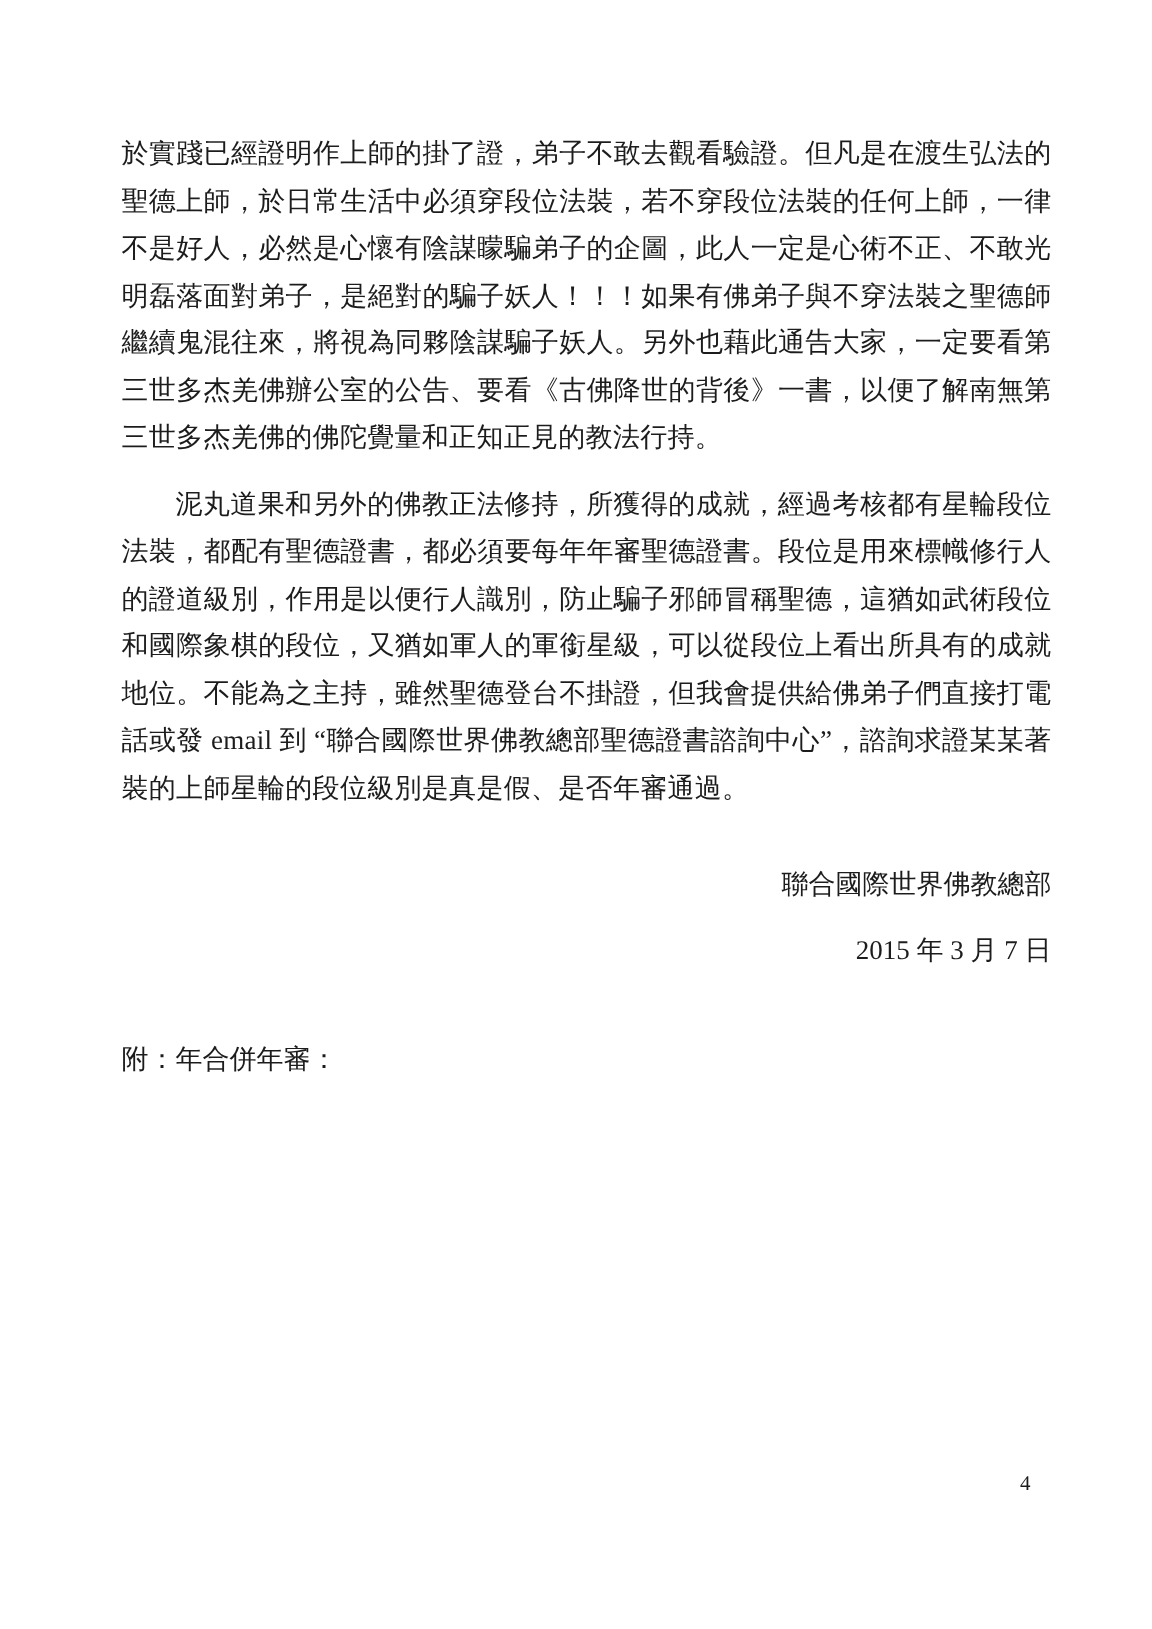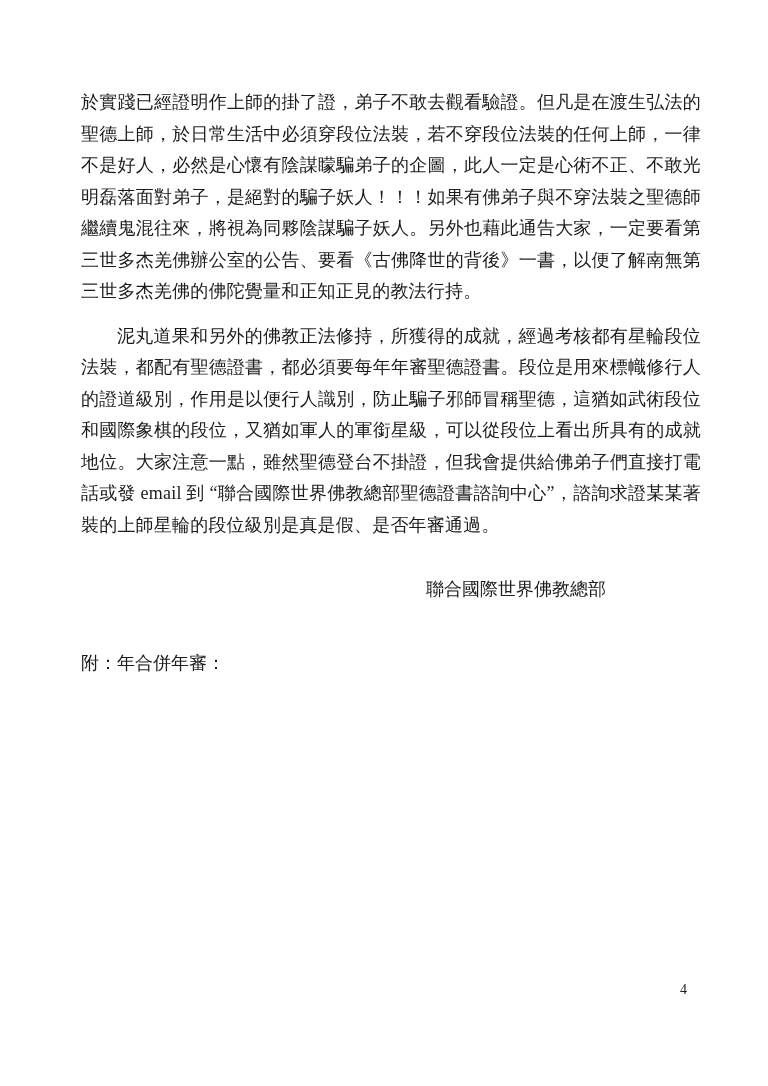--- a/index.html
+++ b/index.html
@@ -29,20 +29,21 @@
     line-height: 31.5px;
     text-align: justify;
     text-justify: inter-ideograph;
     letter-spacing: 0.2px;
   }
   .para.indent {
     text-indent: 2em;
   }
   .signature {
     margin: 33px 0 0 345px;
+    text-align: right;
   }
   .signature .sig-line {
     font-size: 18px;
     line-height: 31.5px;
     white-space: nowrap;
   }
   .signature .sig-date {
     margin-top: 12px;
   }
   .attachment {
@@ -58,23 +59,24 @@
     line-height: 18px;
     color: #1c1c1c;
   }
 </style>
 </head>
 <body>
 
 <div class="page">
   <div class="content">
     <p class="para">於實踐已經證明作上師的掛了證，弟子不敢去觀看驗證。但凡是在渡生弘法的聖德上師，於日常生活中必須穿段位法裝，若不穿段位法裝的任何上師，一律不是好人，必然是心懷有陰謀矇騙弟子的企圖，此人一定是心術不正、不敢光明磊落面對弟子，是絕對的騙子妖人！！！如果有佛弟子與不穿法裝之聖德師繼續鬼混往來，將視為同夥陰謀騙子妖人。另外也藉此通告大家，一定要看第三世多杰羌佛辦公室的公告、要看《古佛降世的背後》一書，以便了解南無第三世多杰羌佛的佛陀覺量和正知正見的教法行持。</p>
-    <p class="para indent">泥丸道果和另外的佛教正法修持，所獲得的成就，經過考核都有星輪段位法裝，都配有聖德證書，都必須要每年年審聖德證書。段位是用來標幟修行人的證道級別，作用是以便行人識別，防止騙子邪師冒稱聖德，這猶如武術段位和國際象棋的段位，又猶如軍人的軍銜星級，可以從段位上看出所具有的成就地位。大家注意一點，雖然聖德登台不掛證，但我會提供給佛弟子們直接打電話或發 email 到 “聯合國際世界佛教總部聖德證書諮詢中心”，諮詢求證某某著裝的上師星輪的段位級別是真是假、是否年審通過。</p>
+    <p class="para indent">泥丸道果和另外的佛教正法修持，所獲得的成就，經過考核都有星輪段位法裝，都配有聖德證書，都必須要每年年審聖德證書。段位是用來標幟修行人的證道級別，作用是以便行人識別，防止騙子邪師冒稱聖德，這猶如武術段位和國際象棋的段位，又猶如軍人的軍銜星級，可以從段位上看出所具有的成就地位。不能為之主持，雖然聖德登台不掛證，但我會提供給佛弟子們直接打電話或發 email 到 “聯合國際世界佛教總部聖德證書諮詢中心”，諮詢求證某某著裝的上師星輪的段位級別是真是假、是否年審通過。</p>
 
     <div class="signature">
       <div class="sig-line">聯合國際世界佛教總部</div>
+      <div class="sig-line sig-date">2015 年 3 月 7 日</div>
     </div>
 
     <div class="attachment">附：年合併年審：</div>
   </div>
 
   <div class="page-number">4</div>
 </div>
 
 </body></html>

